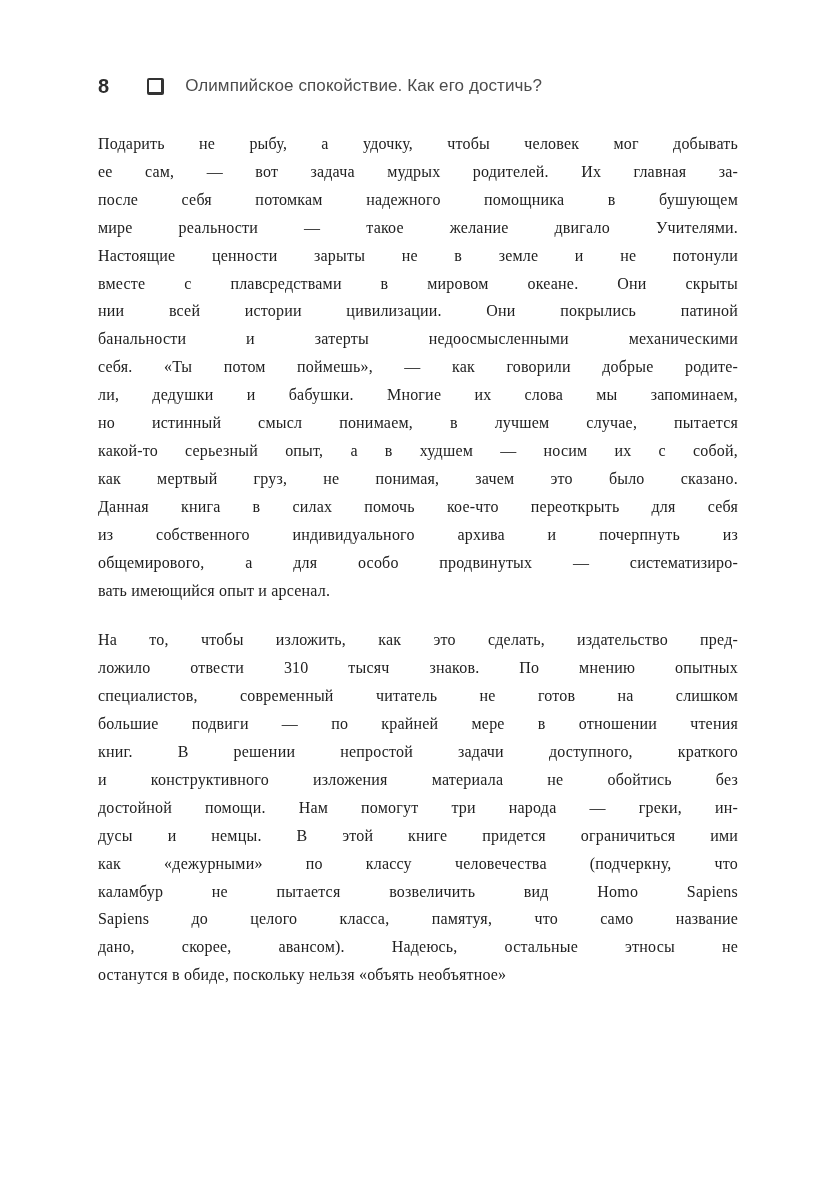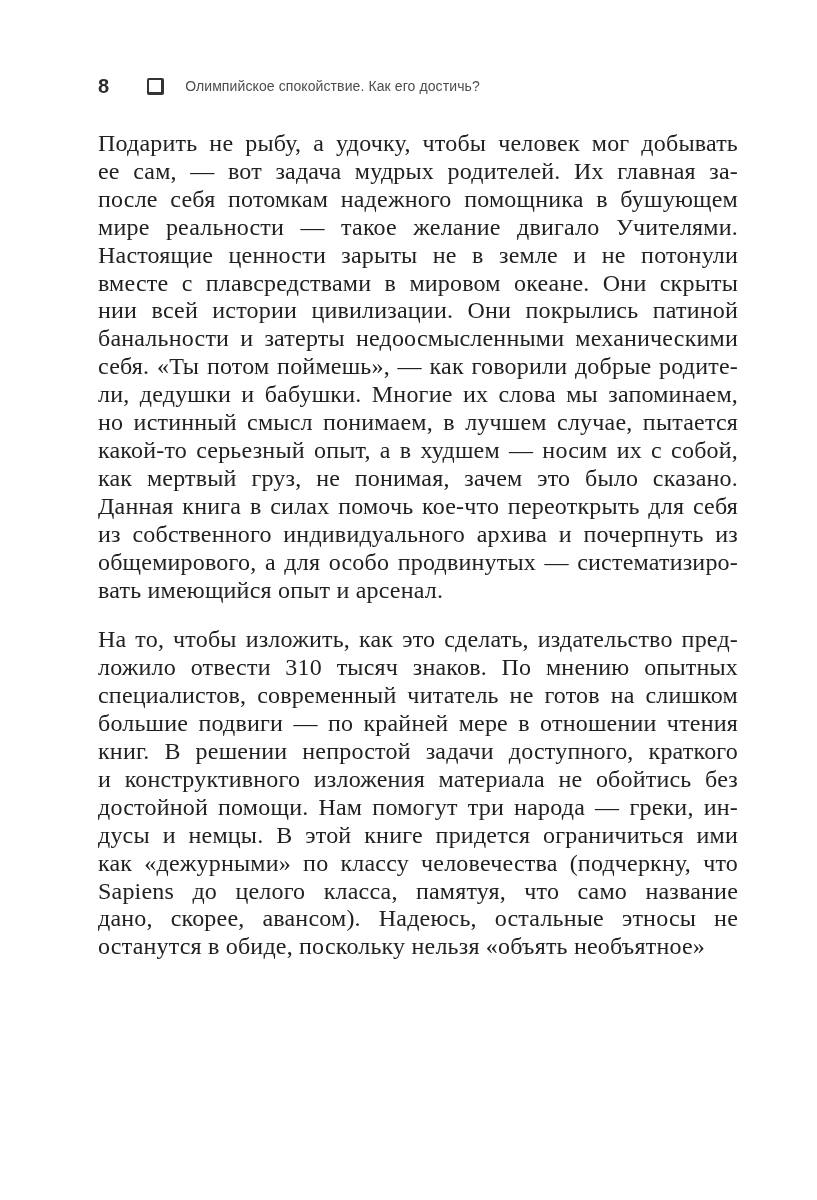--- a/index.html
+++ b/index.html
@@ -37,37 +37,37 @@
     height: 12px;
     margin-left: 38px;
     border: 2px solid #333333;
     border-right-width: 3px;
     border-bottom-width: 3px;
     border-radius: 2px;
     background: #ffffff;
   }
   .running-title {
     margin-left: 21px;
-    font-size: 14px;
+    font-size: 17px;
     letter-spacing: 0.1px;
     color: #4c4c4c;
     line-height: 20px;
   }
   .text-body {
     position: absolute;
     top: 130px;
     left: 98px;
     width: 640px;
     color: #212121;
   }
   .para {
     margin: 0 0 22px 0;
   }
   .line {
-    font-size: 24px;
+    font-size: 16px;
     line-height: 27.9px;
     white-space: nowrap;
     text-align: justify;
     text-align-last: justify;
     letter-spacing: 0.2px;
   }
   .line.last {
     text-align-last: left;
     white-space: normal;
   }
@@ -106,19 +106,20 @@
       <div class="para">
         <div class="line">На то, чтобы изложить, как это сделать, издательство пред-</div>
         <div class="line">ложило отвести 310 тысяч знаков. По мнению опытных</div>
         <div class="line">специалистов, современный читатель не готов на слишком</div>
         <div class="line">большие подвиги — по крайней мере в отношении чтения</div>
         <div class="line">книг. В решении непростой задачи доступного, краткого</div>
         <div class="line">и конструктивного изложения материала не обойтись без</div>
         <div class="line">достойной помощи. Нам помогут три народа — греки, ин-</div>
         <div class="line">дусы и немцы. В этой книге придется ограничиться ими</div>
         <div class="line">как «дежурными» по классу человечества (подчеркну, что</div>
+        <div class="line">каламбур не пытается возвеличить вид Homo Sapiens</div>
         <div class="line">Sapiens до целого класса, памятуя, что само название</div>
         <div class="line">дано, скорее, авансом). Надеюсь, остальные этносы не</div>
         <div class="line last">останутся в обиде, поскольку нельзя «объять необъятное»</div>
       </div>
     </div>
 
 </div>
 
 </body></html>

